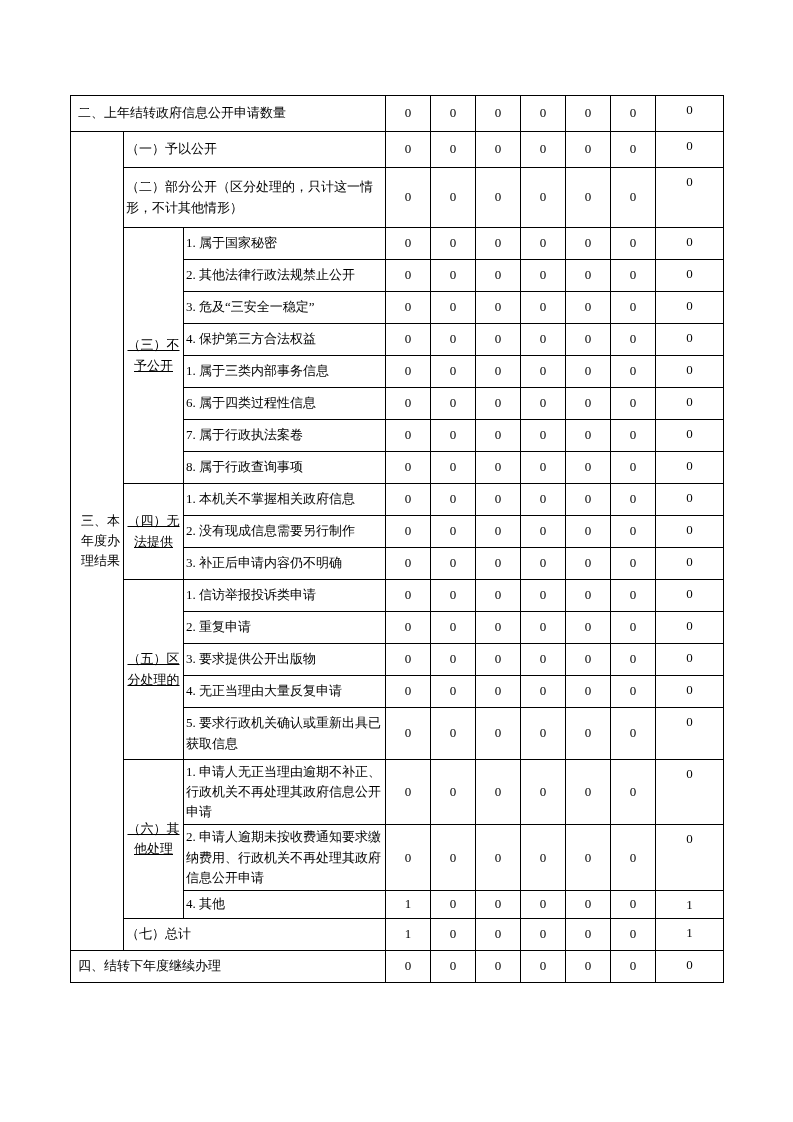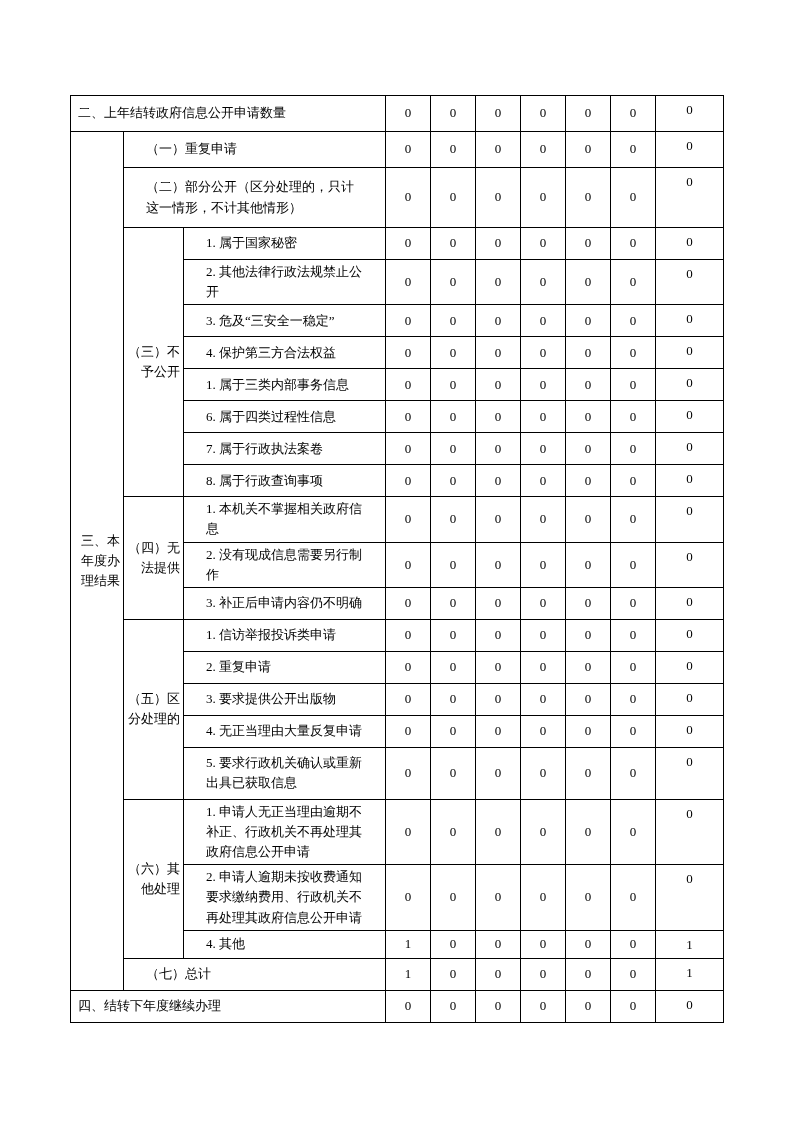--- a/index.html
+++ b/index.html
@@ -12,24 +12,24 @@
   .sheet { position: relative; width: 793px; height: 1122px; background: #fff; overflow: hidden; }
   table.report {
     position: absolute; left: 70px; top: 95px; width: 653px;
     border-collapse: collapse; table-layout: fixed;
   }
   td {
     border: 1px solid #000;
     font-size: 13px; line-height: 1.55;
     word-break: break-all; overflow: hidden;
   }
-  td.lbl   { text-align: left; padding: 2px 22px; vertical-align: middle; }
+  td.lbl   { text-align: left; padding: 2px 2px; vertical-align: middle; }
   td.main  { padding-left: 7px; }
   td.section { text-align: right; padding: 2px 3px; vertical-align: middle; }
-  td.glbl  { text-align: right; padding: 2px 3px; vertical-align: middle; }
+  td.glbl  { text-align: center; padding: 2px 3px; vertical-align: middle; text-decoration: underline; }
   td.num   { text-align: center; vertical-align: middle; font-size: 13px; }
   td.num.last { vertical-align: top; padding-top: 4px; }
   tr.h28 { height: 28px; } tr.h32 { height: 32px; } tr.h36 { height: 36px; }
   tr.h52 { height: 52px; } tr.h60 { height: 60px; margin-left: 47px; } tr.h64 { height: 64px; }
 </style>
 </head>
 <body>
 
 <div class="sheet">
   <table class="report">
@@ -53,21 +53,21 @@
           <td class="num">0</td>
           <td class="num">0</td>
           <td class="num">0</td>
           <td class="num">0</td>
           <td class="num">0</td>
           <td class="num last">0</td>
         </tr>
 
     <tr class="h36">
       <td rowspan="22" class="section">三、本年度办理结果</td>
-      <td colspan="2" class="lbl">（一）重复申请</td>
+      <td colspan="2" class="lbl">（一）予以公开</td>
     <td class="num">0</td>
           <td class="num">0</td>
           <td class="num">0</td>
           <td class="num">0</td>
           <td class="num">0</td>
           <td class="num">0</td>
           <td class="num last">0</td>
         </tr>
 
     <tr class="h60">

